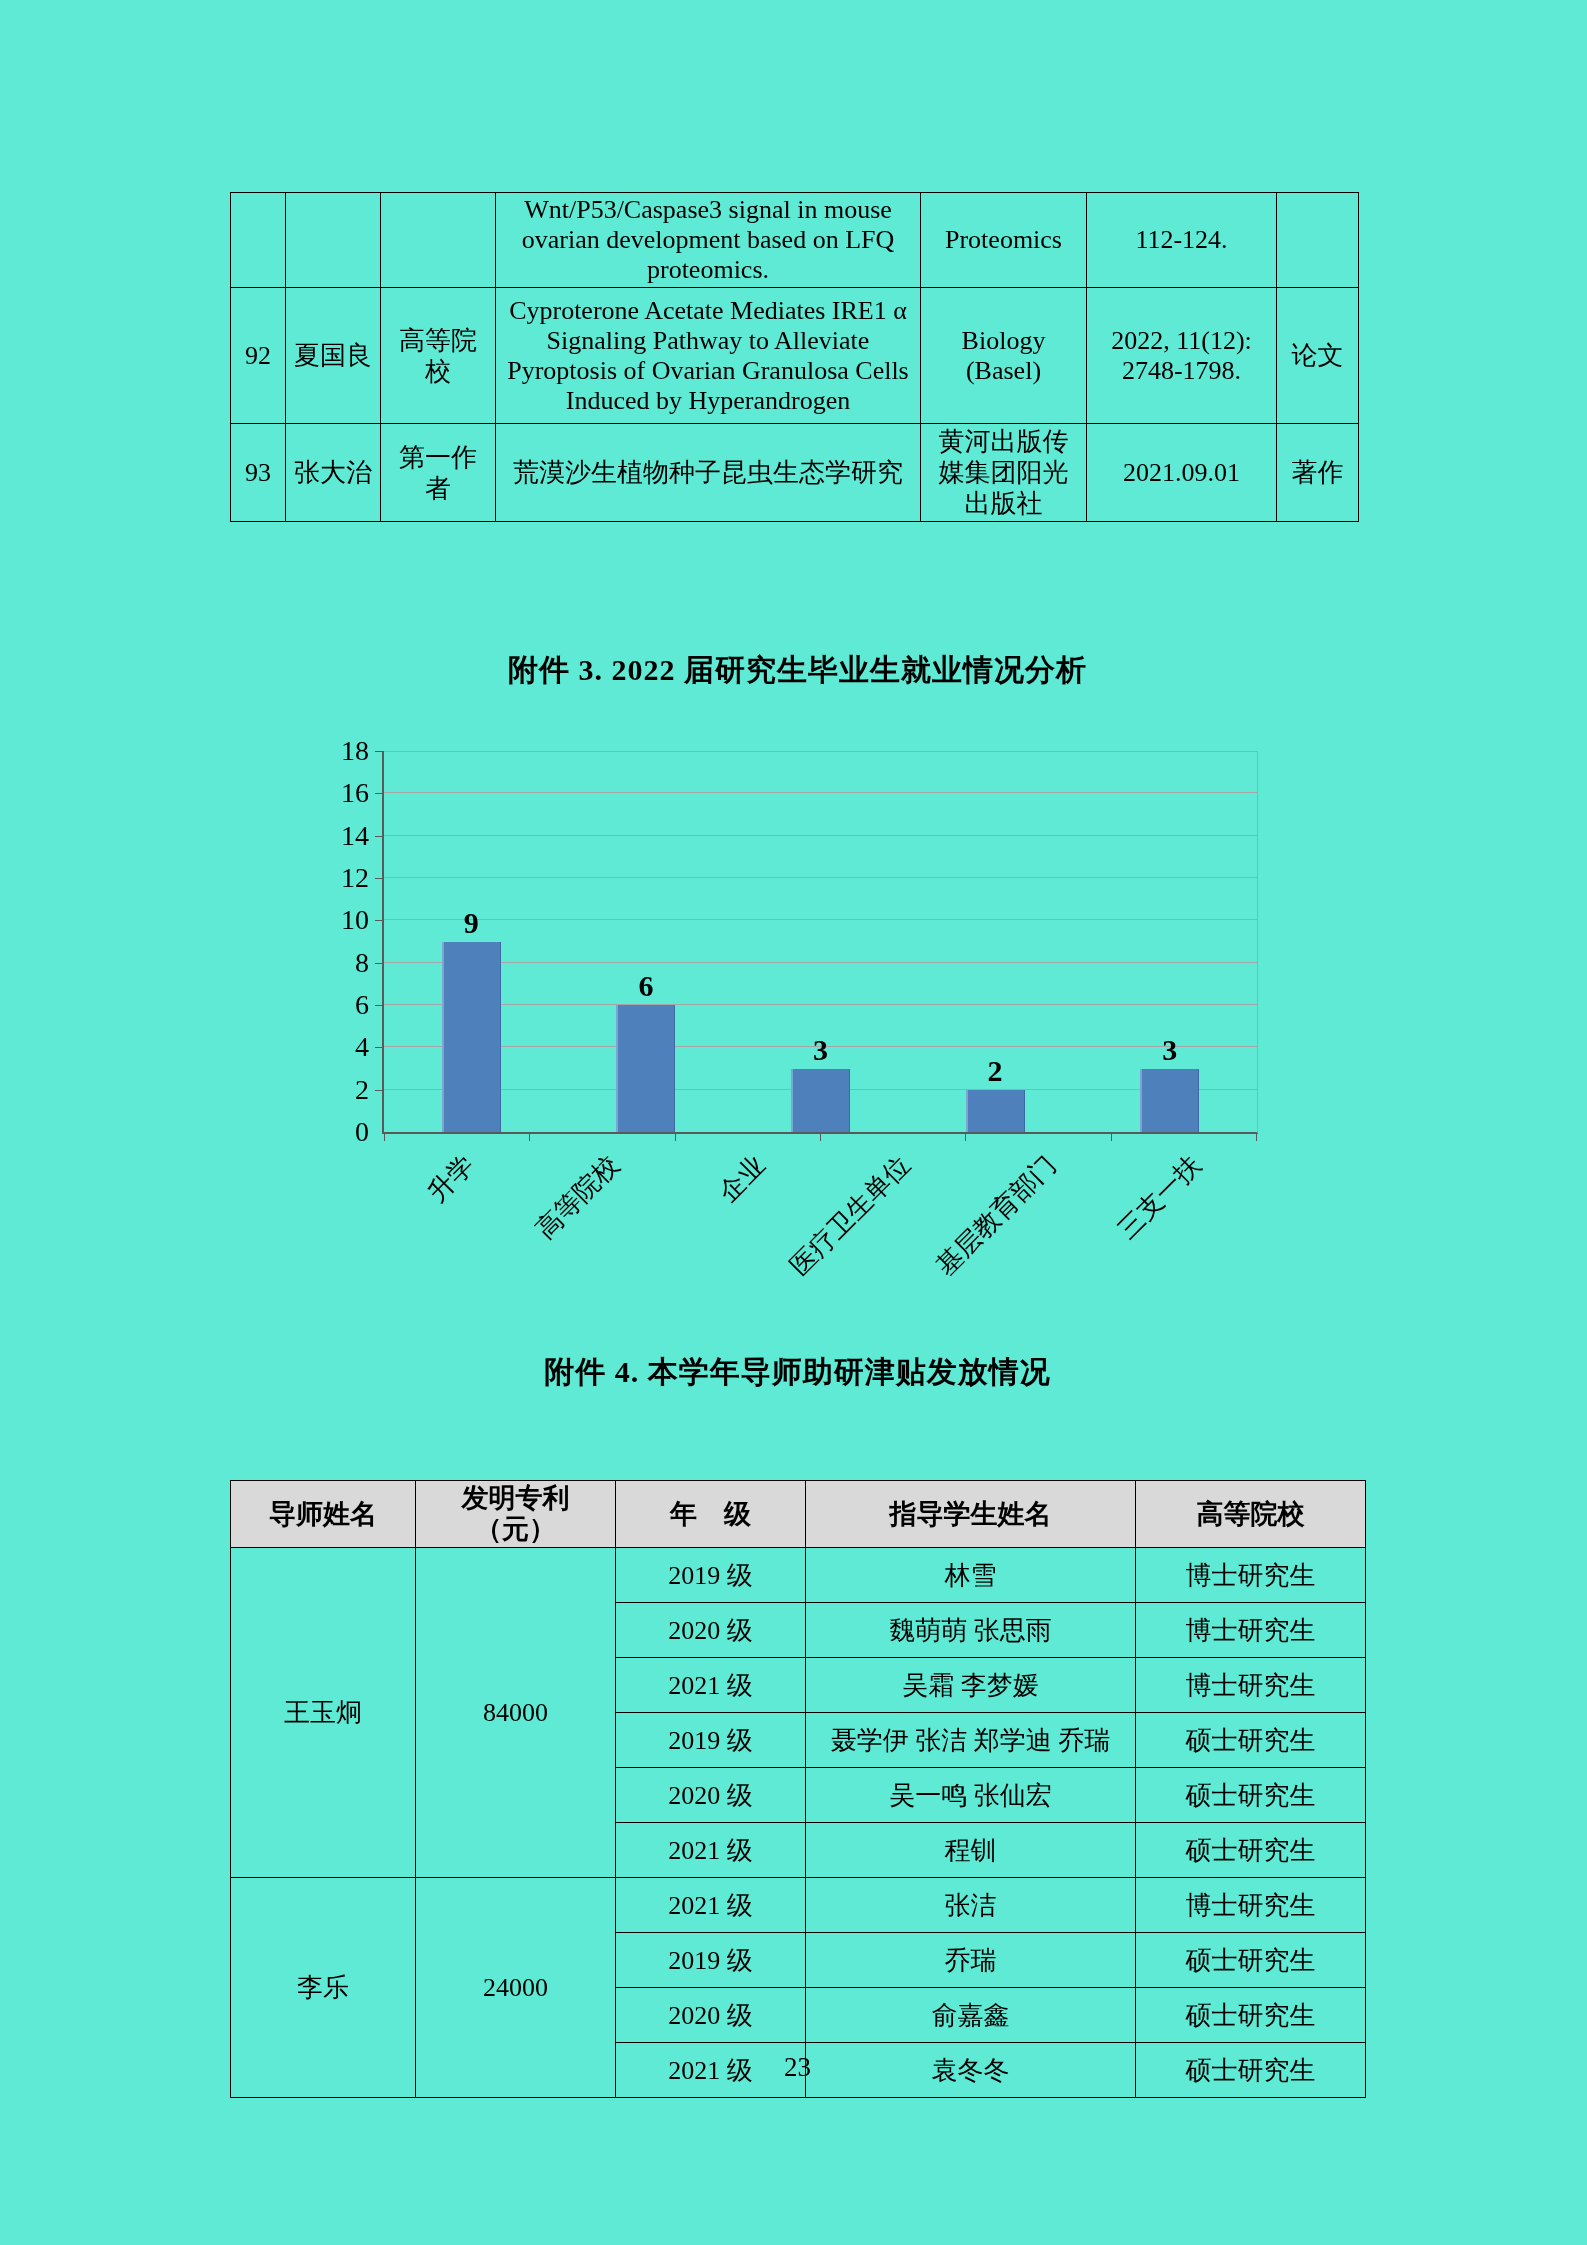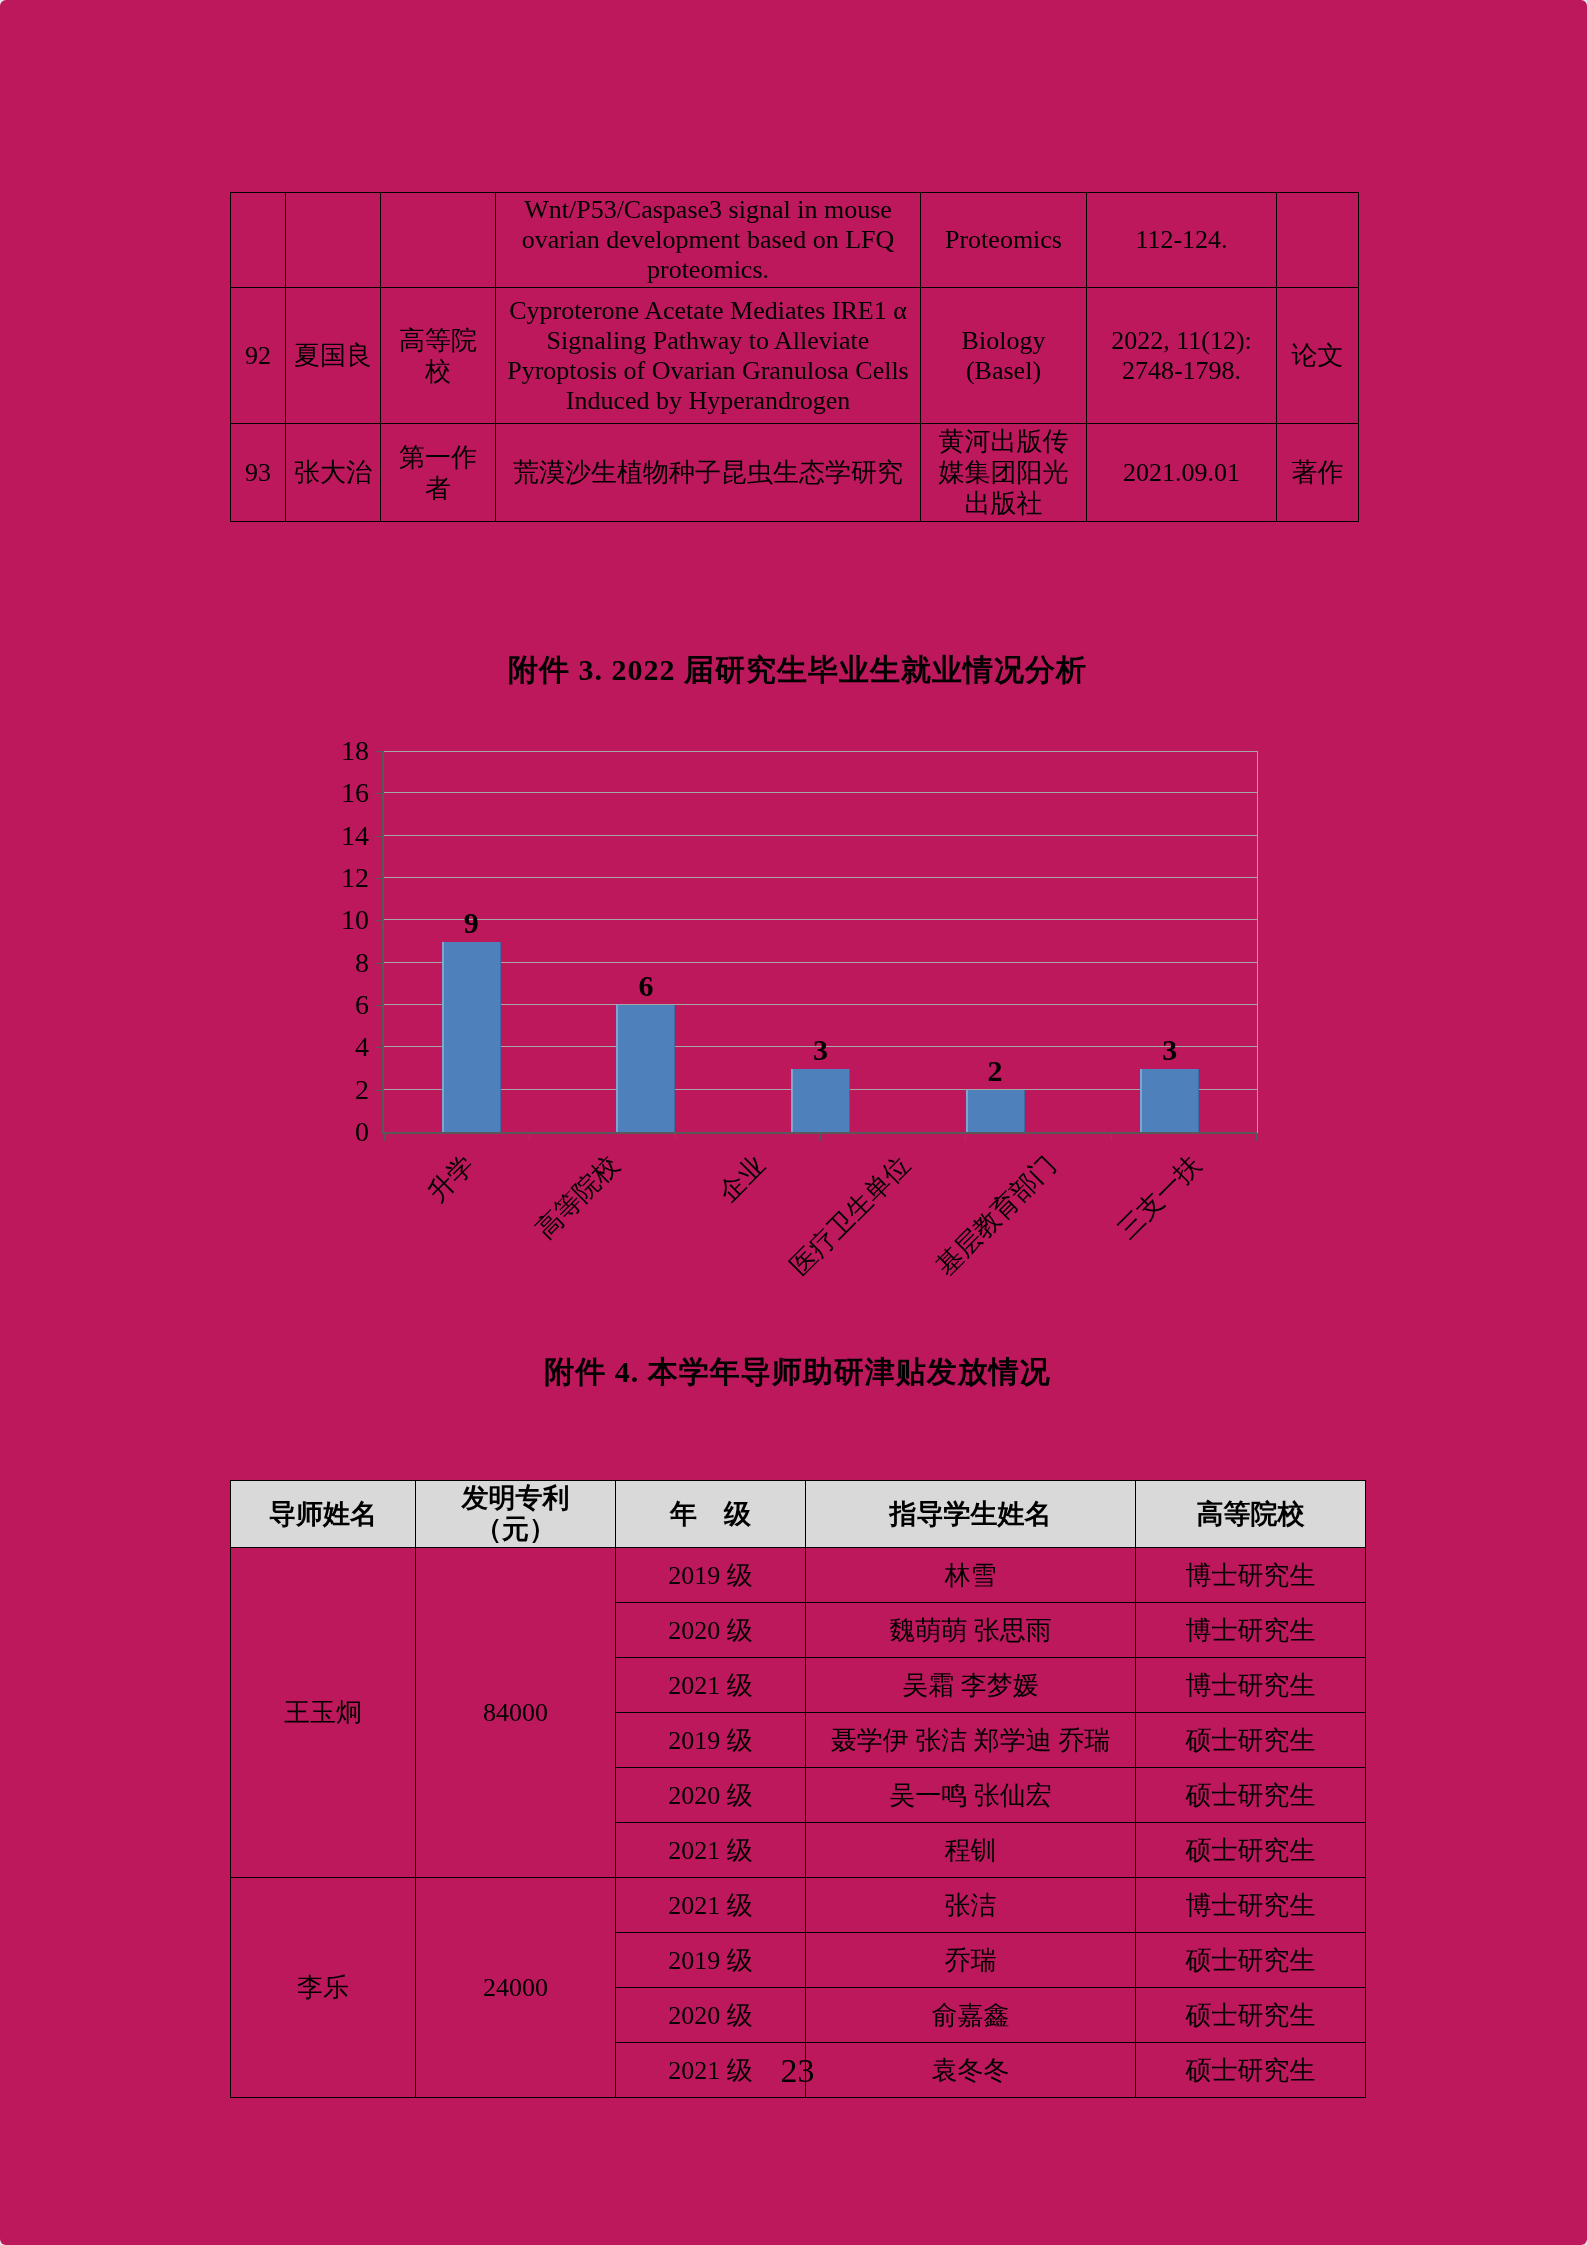--- a/index.html
+++ b/index.html
@@ -1,23 +1,22 @@
 <!DOCTYPE html>
 <html><head>
 <meta charset="utf-8">
 <style>
   html,body{margin:0;padding:0;background:#e8e8e8;}
   .page{
     position:relative;
     width:1587px;height:2245px;
-    background:#be185d;
+    background:#5eead4;
     font-family:"Liberation Serif","DejaVu Serif",serif;
     color:#000;
     overflow:hidden;
-    border-radius:6px;
   }
   
   table{border-collapse:collapse;table-layout:fixed;}
   td,th{
     border:1px solid #000;
     text-align:center;vertical-align:middle;
     padding:2px 6px;
     font-size:26px;line-height:31px;
     overflow:hidden;
   }
@@ -70,21 +69,21 @@
   }
   .cat-label{
     position:absolute;top:16px;left:calc(50% - 250px);width:250px;
     text-align:right;font-size:26px;white-space:nowrap;
     transform:rotate(-45deg);transform-origin:100% 0;
   }
   .x-labels{position:absolute;left:0;right:0;top:100%;height:170px;}
   .x-labels .bar-slot{position:relative;height:100%;}
   .page-number{
     position:absolute;left:230px;width:1135px;top:2052px;
-    text-align:center;font-size:34px;
+    text-align:center;font-size:27px;
   }
   .lh-en{line-height:30px;}
 </style>
 </head>
 <body>
 
 <div class="page">
 
   <table class="pub-table">
     <colgroup>

